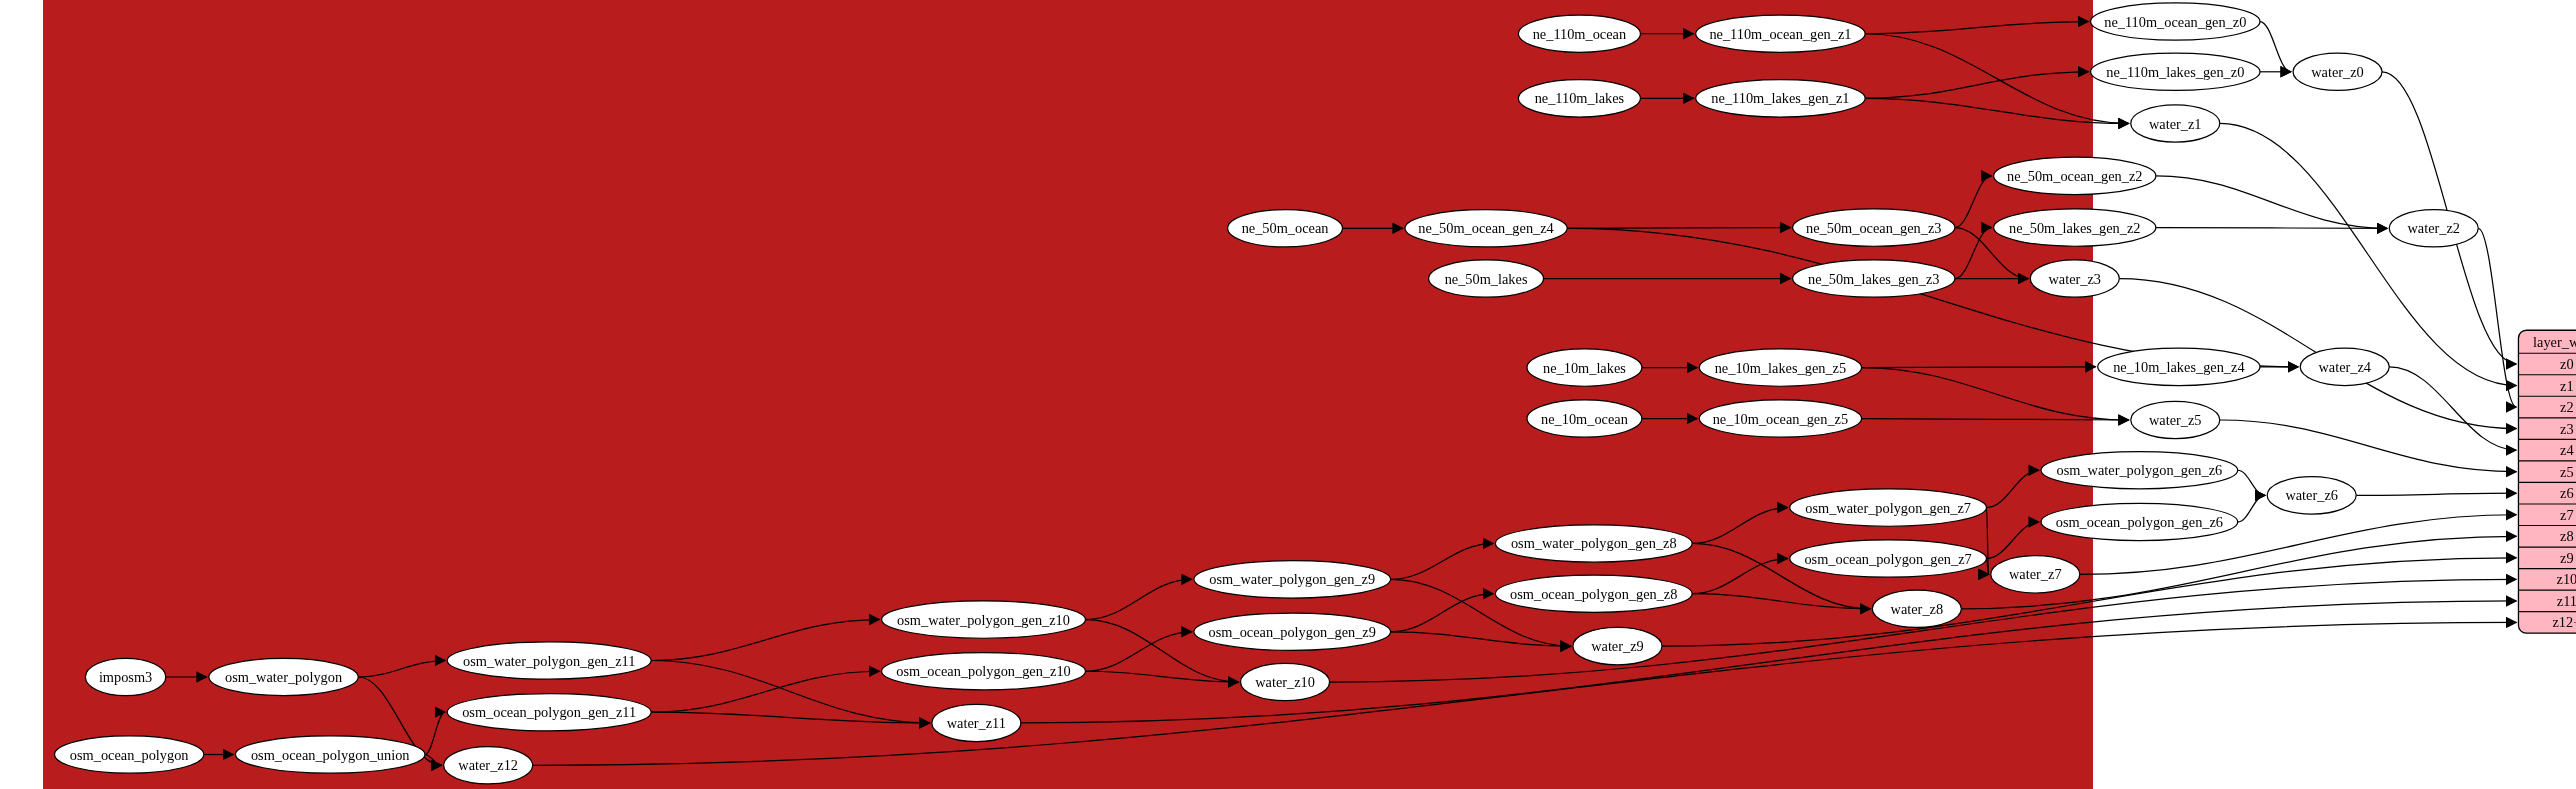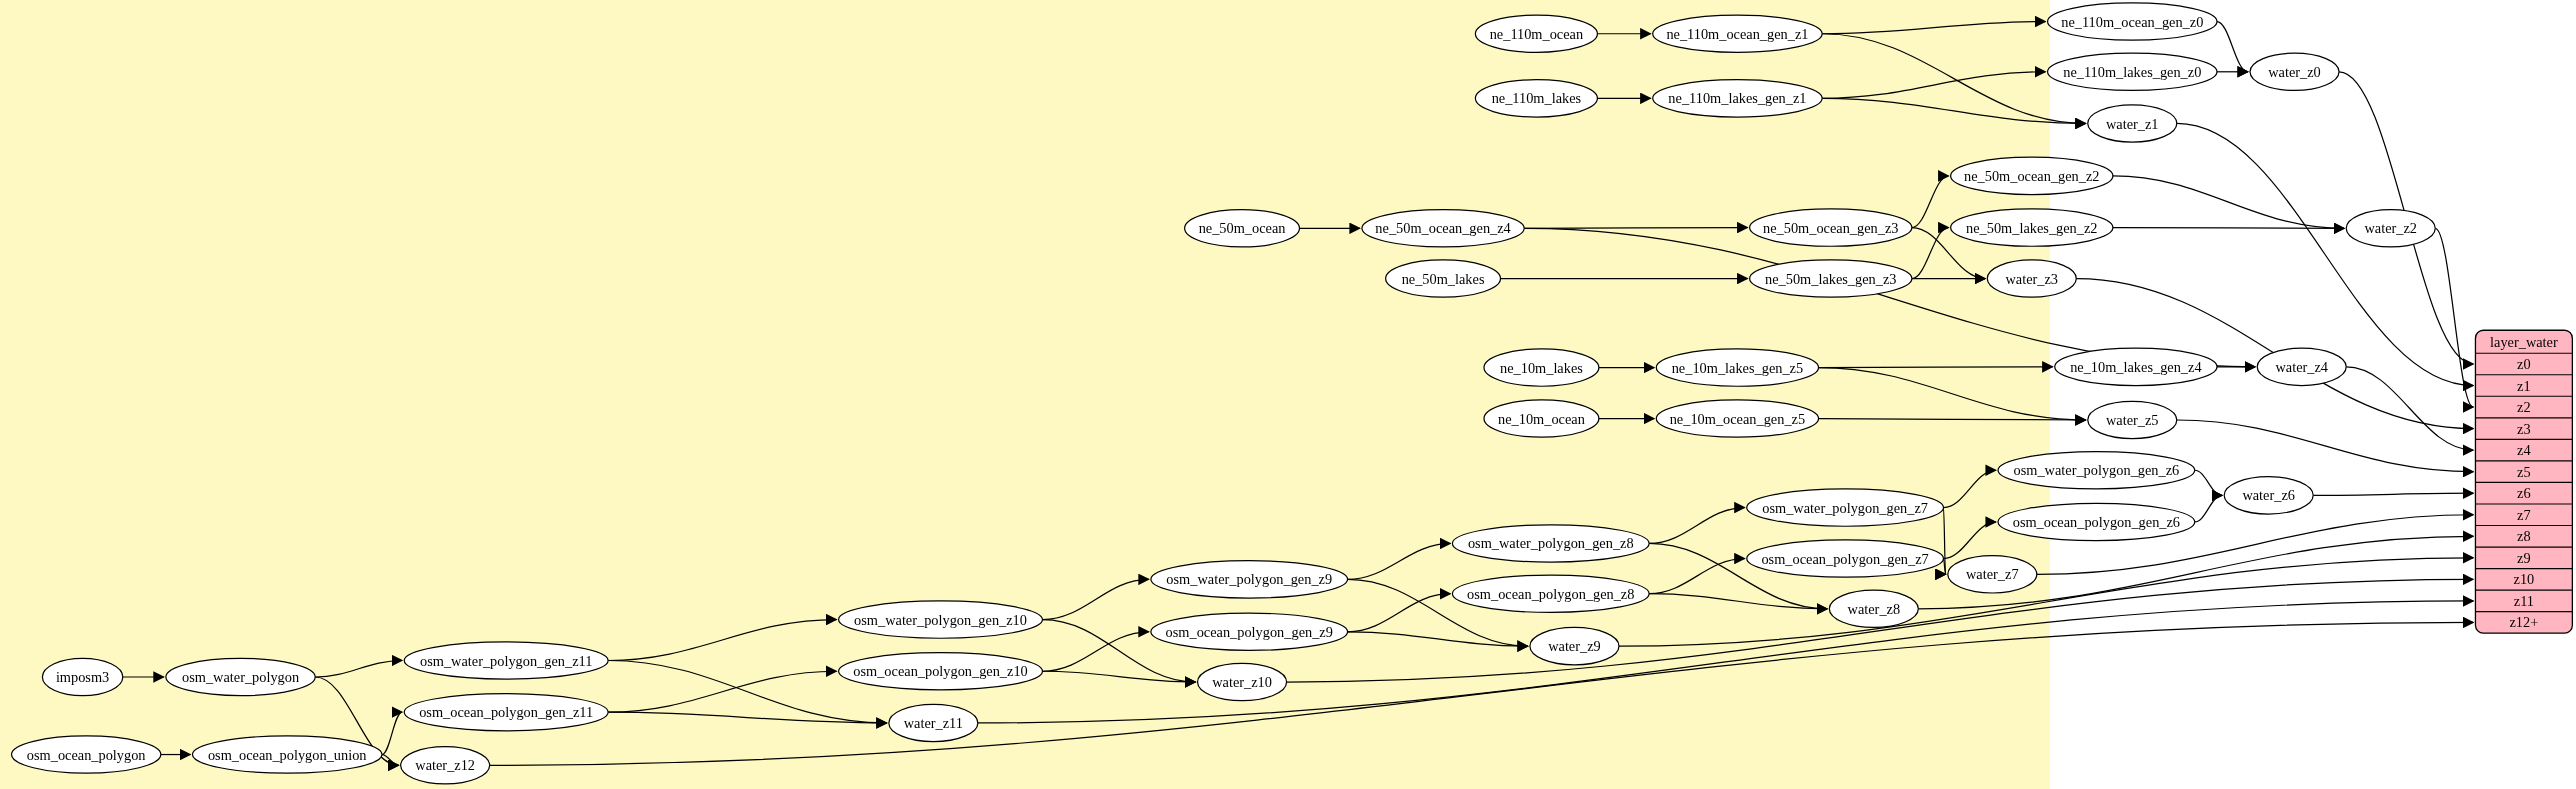--- a/index.html
+++ b/index.html
@@ -1,21 +1,22 @@
 <!DOCTYPE html>
 <html style="font-size:11.5px"><head>
 <meta charset="utf-8">
 <style>
   html, body { margin: 0; padding: 0; background: #ffffff; }
   .canvas {
     position: relative;
     width: 2050px;
     height: 789px;
-    background: #fef9c3;
+    background: #b91c1c;
     font-family: "Liberation Serif", "DejaVu Serif", serif;
+    margin-left: 43px;
   }
   #graph-svg { position: absolute; left: 0; top: 0; }
   #graph-svg text {
     font-family: "Liberation Serif", "DejaVu Serif", serif;
     fill: #000000;
   }
 </style>
 </head>
 <body>
 

